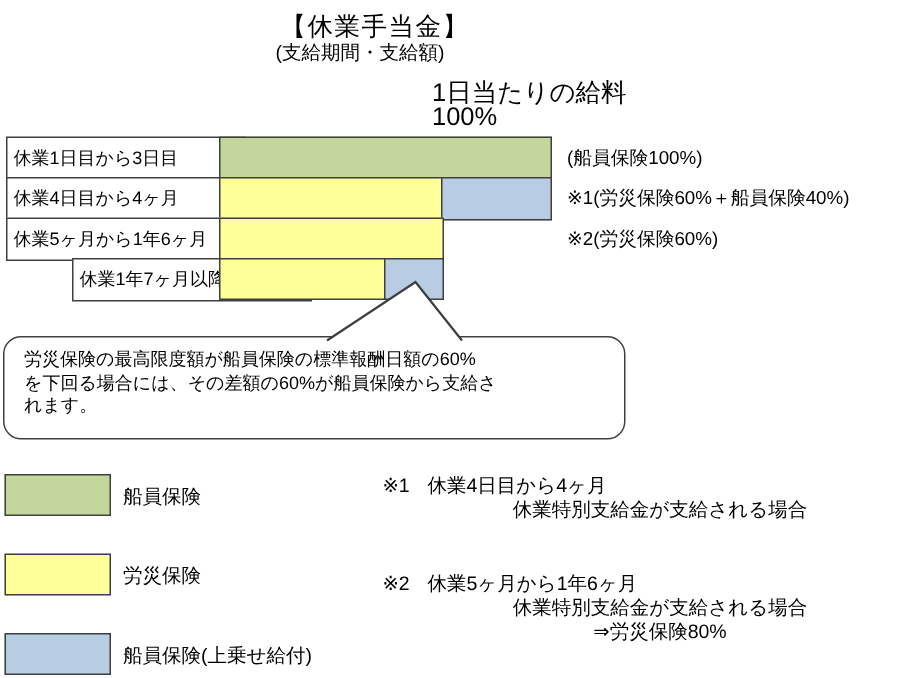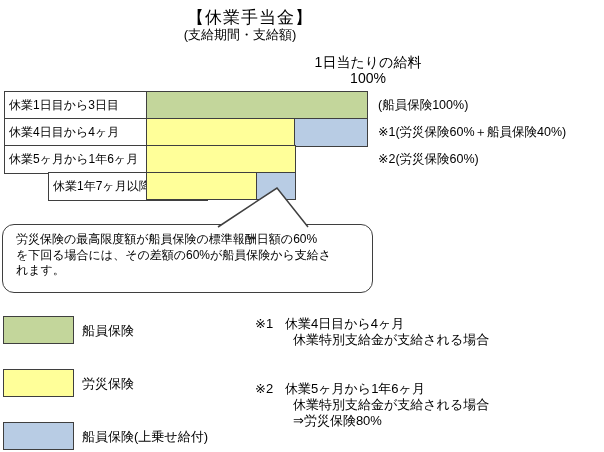--- a/index.html
+++ b/index.html
@@ -1,39 +1,39 @@
 <!DOCTYPE html>
 <html><head>
 <meta charset="utf-8">
 <style>
   html,body{margin:0;padding:0;background:#fff;}
   body{font-family:"Liberation Sans","DejaVu Sans",sans-serif;color:#000;}
   .stage{position:relative;width:604px;height:452px;background:#fff;overflow:hidden;}
   .abs{position:absolute;}
   .title{left:120px;top:6px;width:260px;text-align:center;font-size:17px;letter-spacing:1px;}
   .subtitle{left:120px;top:26px;width:240px;text-align:center;font-size:13px;}
-  .axis-header{left:288px;top:54px;width:160px;text-align:center;font-size:14px;line-height:16px;}
+  .axis-header{left:288px;top:54px;width:160px;font-size:17px;line-height:16px;}
   
   .row-label{left:4px;width:160px;height:28.5px;border:1.5px solid #3f3f3f;box-sizing:border-box;
              background:#fff;font-size:12px;display:flex;align-items:center;padding-left:4px;white-space:nowrap;}
   .bar{height:28.5px;border:1.5px solid #3f3f3f;box-sizing:border-box;}
   
   .annot{left:378px;font-size:12.5px;white-space:nowrap;}
   
-  .callout{left:2px;top:224px;width:371px;height:69px;border:1.5px solid #3f3f3f;border-radius:12px;
+  .callout{left:2px;top:224px;width:415px;height:69px;border:1.5px solid #3f3f3f;border-radius:12px;
            box-sizing:border-box;background:#fff;font-size:12px;line-height:15.5px;padding:7px 10px 0 13px;}
   .pointer-svg{left:210px;top:183px;width:110px;height:48px;}
   
   .swatch{left:3px;width:71px;height:28px;border:1.5px solid #3f3f3f;box-sizing:border-box;}
   .legend-label{left:82px;font-size:13px;white-space:nowrap;}
   
   .note{left:255px;width:349px;font-size:13px;line-height:16.2px;}
   .note .head{display:flex;}
   .note .marker{width:30px;flex:0 0 30px;}
-  .note .indent{margin-left:38px;}
+  .note .indent{margin-left:21px;text-align:center;}
 </style>
 </head>
 <body>
 
 <div class="stage">
 
   <div class="abs title">【休業手当金】</div>
   <div class="abs subtitle">(支給期間・支給額)</div>
 
   <div class="abs axis-header">

